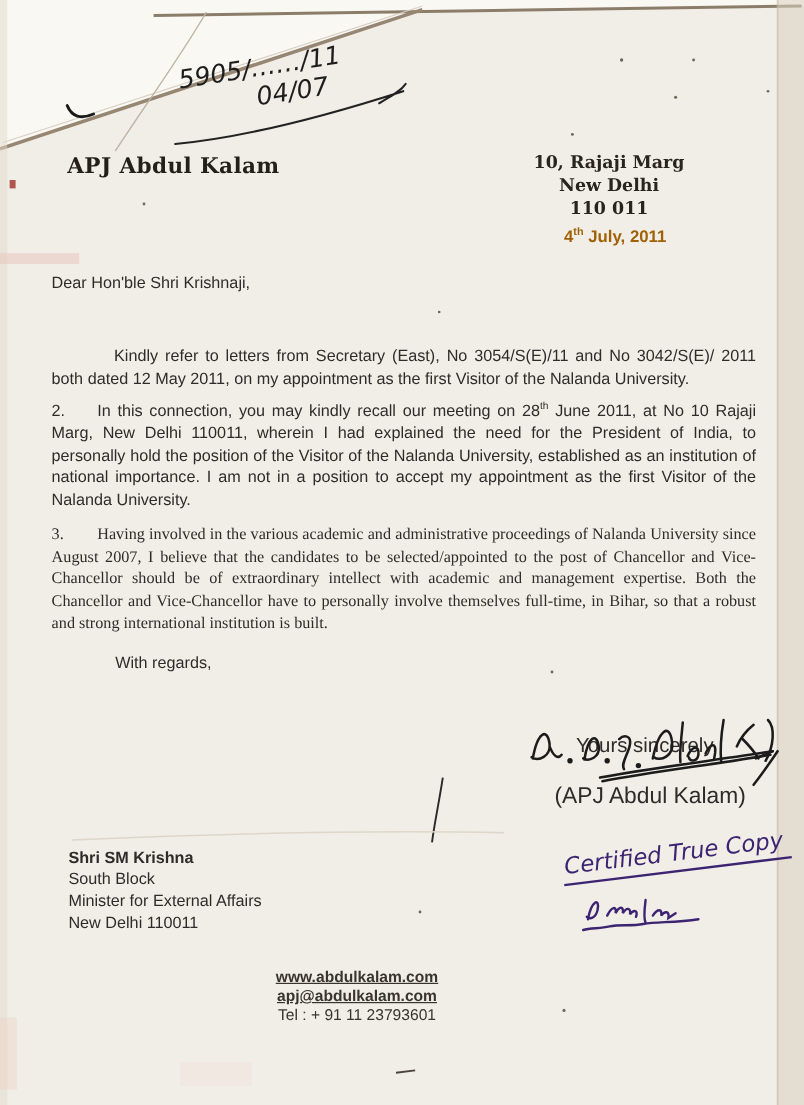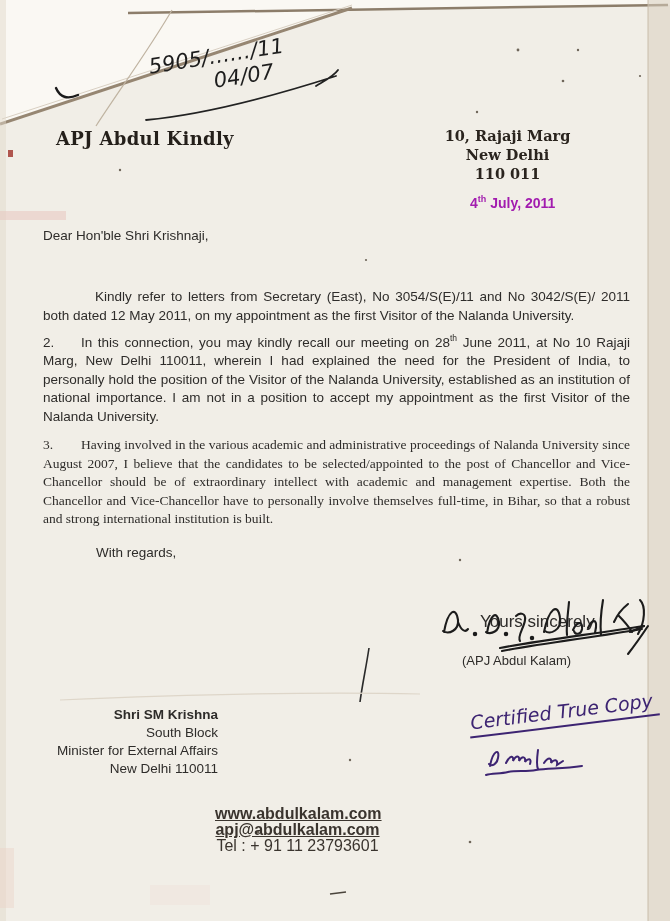--- a/index.html
+++ b/index.html
@@ -20,22 +20,22 @@
     font-weight:bold;font-size:18px;color:#241f1a;
     letter-spacing:.3px;
   }
   .address-block{
     left:440px;top:126px;width:135px;
     text-align:center;
     font-family:"DejaVu Serif", serif;
     font-weight:bold;font-size:14.5px;line-height:19px;color:#2a241e;
   }
   .date-line{
-    left:470px;top:194px;
-    font-size:14px;font-weight:bold;color:#a21caf;
+    left:470px;top:188px;
+    font-size:14px;font-weight:bold;color:#a16207;
   }
   .date-line sup{font-size:9px;}
   
   .scrawl{
     left:150px;top:44px;
     transform:rotate(-9deg);
     font-style:italic;font-size:21px;line-height:24px;
     color:#1d1d1d;font-family:"DejaVu Sans", sans-serif;
     white-space:nowrap;
   }
@@ -47,37 +47,37 @@
     font-size:13.5px;line-height:18.5px;
     text-align:justify;
   }
   .p1{top:256px;text-indent:52px;margin-top:32px;}
   .p2{top:329px;}
   .p3{top:436px;font-family:Liberation Serif, serif;}
   .pnum{display:inline-block;width:38px;text-indent:0;}
   .para sup{font-size:8.5px;}
   .with-regards{left:96px;top:539px;font-size:13.5px;margin-top:6px;}
   .yours-sincerely{left:480px;top:576px;font-size:17px;margin-top:36px;}
-  .sig-name{left:462px;top:653px;font-size:13px;}
-  
-  .recipient{left:57px;top:706px;font-size:13.5px;line-height:18px;text-align:right;}
+  .sig-name{left:462px;top:653px;font-size:19px;}
+  
+  .recipient{left:57px;top:706px;font-size:13.5px;line-height:18px;}
   .recipient .r1{font-weight:bold;}
   
   .certified{
     left:468px;top:700px;
     transform:rotate(-7deg);
     font-style:italic;font-size:19px;color:#3d2472;
     border-bottom:2px solid #3d2472;
     padding:0 6px 3px 2px;white-space:nowrap;
     font-family:"DejaVu Sans", sans-serif;
   }
   
   .footer{
     left:215px;top:806px;width:165px;
-    text-align:center;font-size:16px;line-height:16px;color:#3a342e;
+    text-align:center;font-size:13px;line-height:16px;color:#3a342e;
   }
   .footer .u{text-decoration:underline;font-weight:bold;}
   svg{display:block;}
 </style>
 </head>
 <body>
 
 <div class="page">
 
   <svg class="abs" style="left:0;top:0;" width="670" height="921" viewBox="0 0 670 921" aria-hidden="true">
@@ -124,21 +124,21 @@
     <path d="M146,120 C210,114 280,94 336,76 M316,86 C326,80 334,76 338,70" stroke="#222" stroke-width="1.8" fill="none" stroke-linecap="round"></path>
 
     <path d="M60,700 C200,694 330,692 420,694" stroke="#ded6c9" stroke-width="1.2" fill="none"></path>
   </svg>
 
   <div class="abs scrawl">
     <span>5905/……/11</span>
     <span class="l2">04/07</span>
   </div>
 
-  <div class="abs sender-name">APJ Abdul Kindly</div>
+  <div class="abs sender-name">APJ Abdul Kalam</div>
 
   <div class="abs address-block">
     <div>10, Rajaji Marg</div>
     <div>New Delhi</div>
     <div>110 011</div>
   </div>
 
   <div class="abs date-line"><span>4</span><sup>th</sup><span> July, 2011</span></div>
 
   <div class="abs salutation">Dear Hon'ble Shri Krishnaji,</div>

